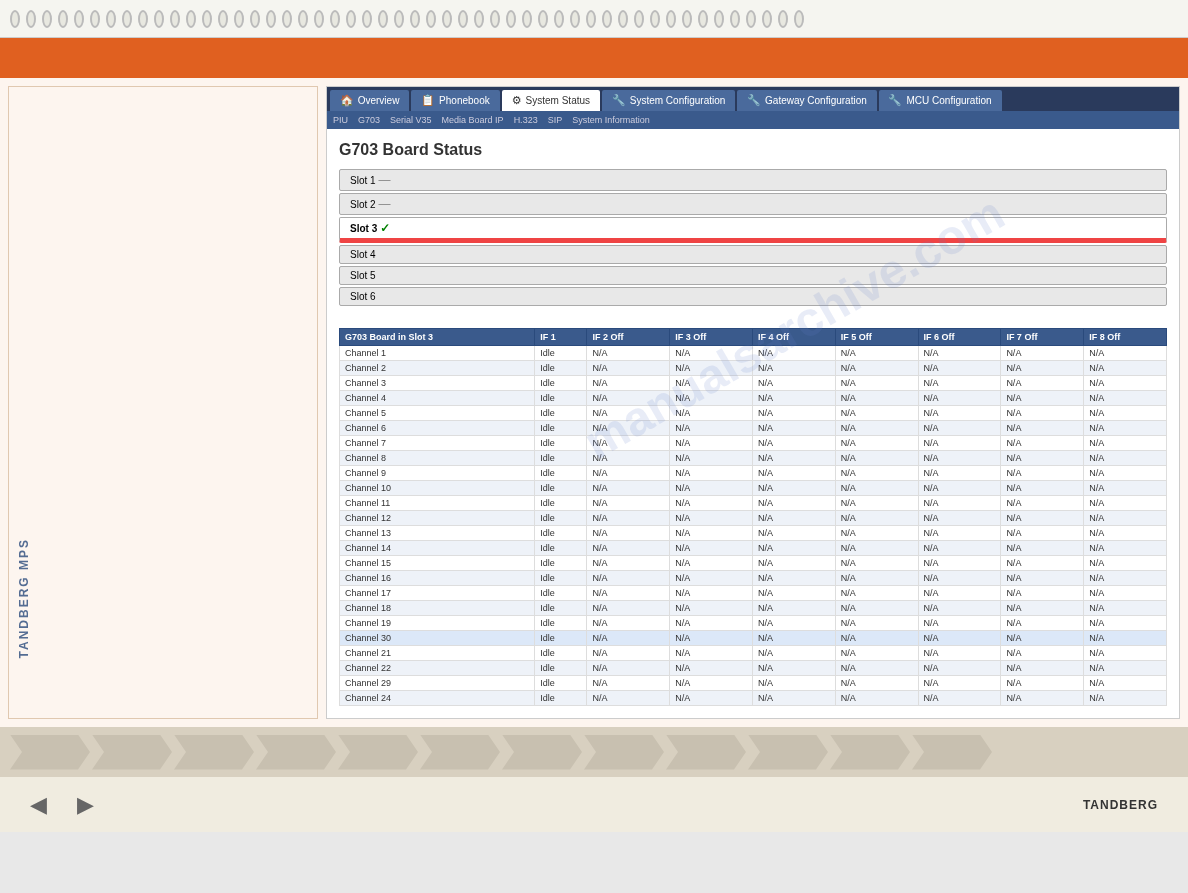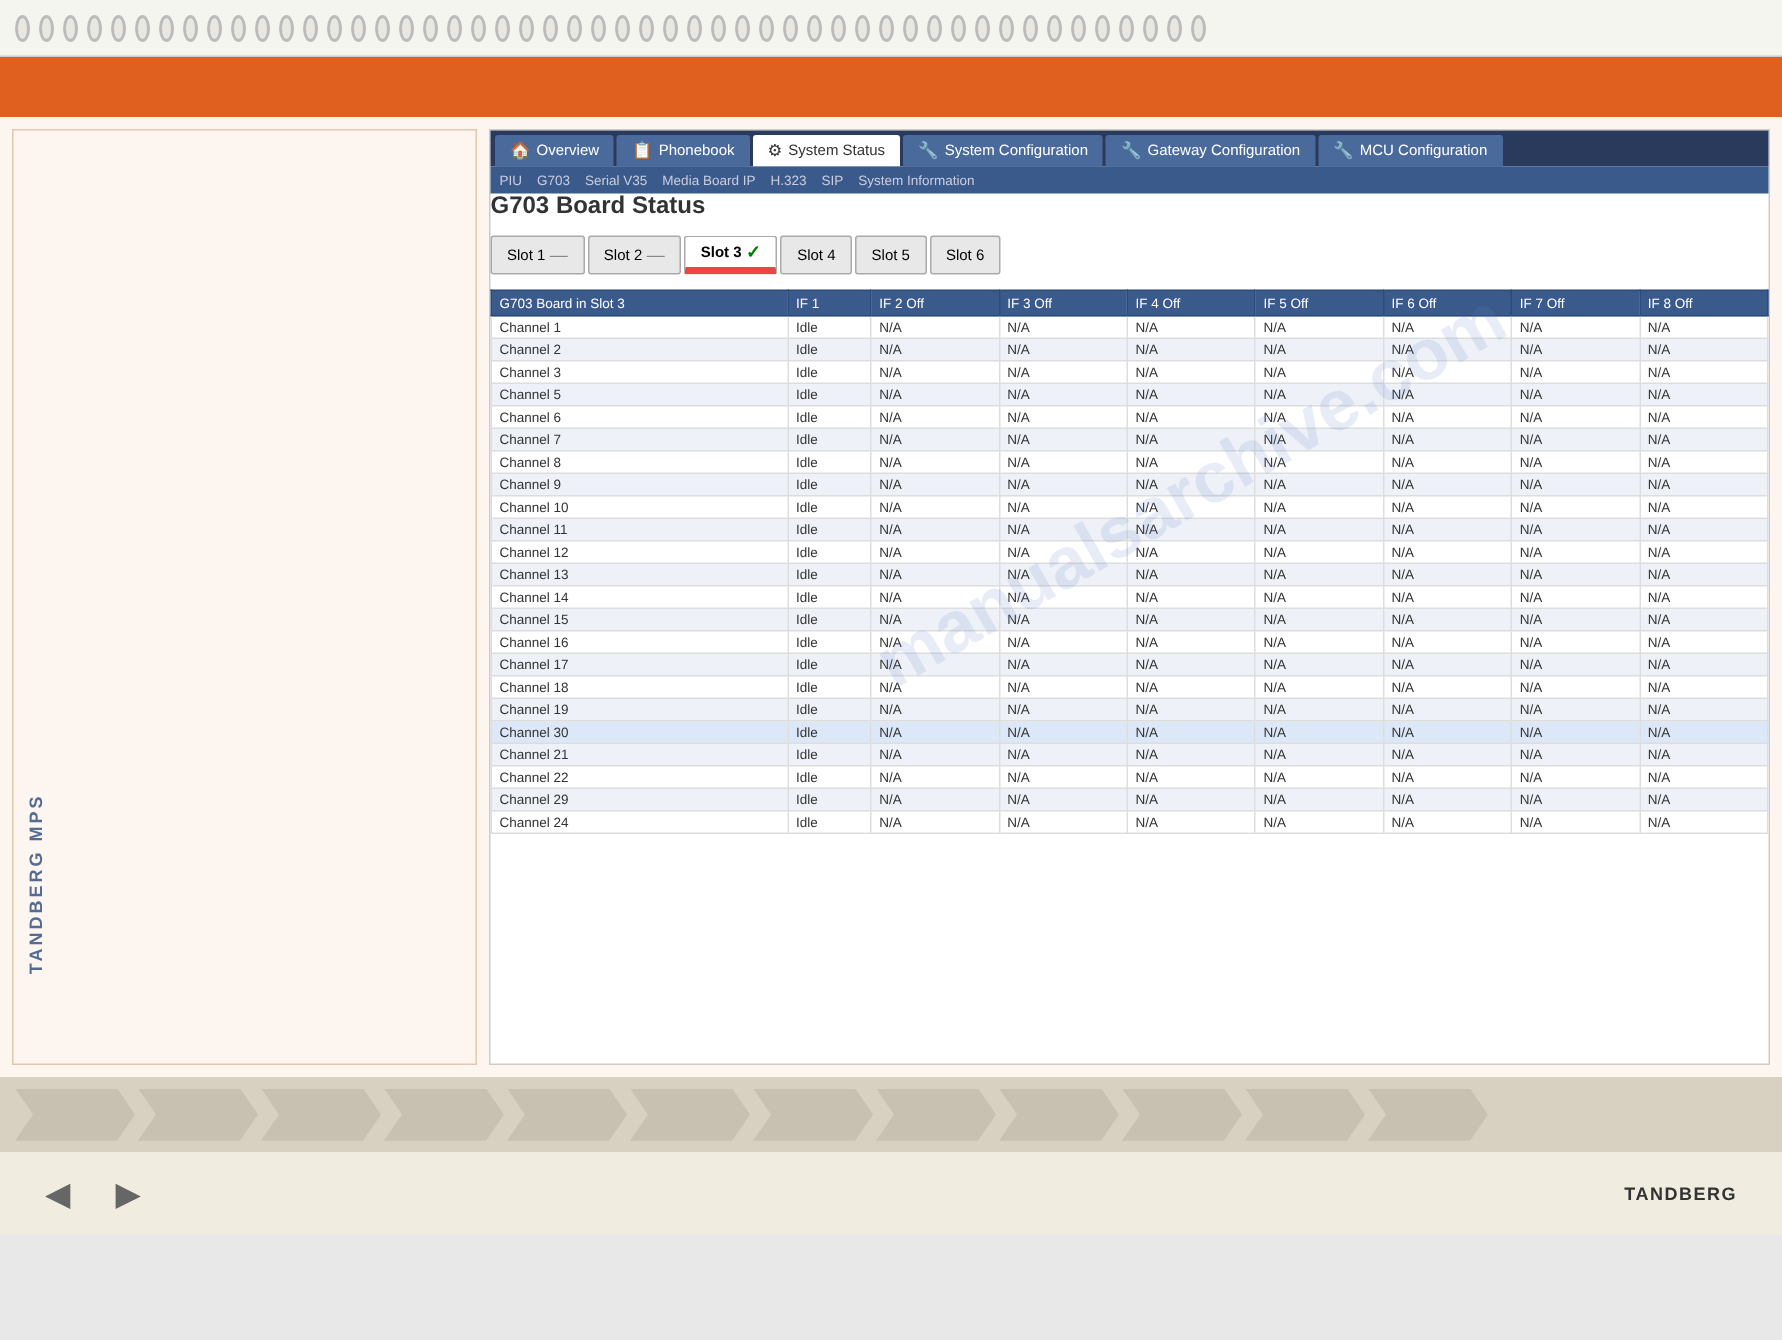--- a/index.html
+++ b/index.html
@@ -103,36 +103,37 @@
     }
     .sub-nav-item {
       color: #ccd;
       font-size: 9px;
       cursor: pointer;
       padding: 2px 0;
     }
 
     
     .page-content {
+      padding: 12px;
       flex: 1;
     }
 
     .page-title {
       font-size: 16px;
       font-weight: bold;
       color: #333;
       margin-bottom: 10px;
     }
 
     
     .slot-tabs {
       display: flex;
-      flex-direction: row;
+      flex-direction: column;
       gap: 2px;
-      margin-bottom: 10px;
+      margin-bottom: 22px;
     }
     .slot-tab {
       padding: 3px 10px;
       font-size: 10px;
       border: 1px solid #aaa;
       background: #e8e8e8;
       cursor: pointer;
       border-radius: 2px;
       display: flex;
       align-items: center;
@@ -156,21 +157,21 @@
     .board-table {
       width: 100%;
       border-collapse: collapse;
       font-size: 9px;
     }
     .board-table th {
       background: #3a5a8c;
       color: #fff;
       padding: 3px 5px;
       text-align: left;
-      font-weight: normal;
+      font-weight: bold;
       border: 1px solid #2a4a7c;
     }
     .board-table td {
       padding: 2px 5px;
       border: 1px solid #ddd;
       color: #333;
     }
     .board-table tr:nth-child(even) td {
       background: #eef2f8;
     }
@@ -415,20 +416,31 @@
               <td>Idle</td>
               <td>N/A</td>
               <td>N/A</td>
               <td>N/A</td>
               <td>N/A</td>
               <td>N/A</td>
               <td>N/A</td>
               <td>N/A</td>
             </tr>
             <tr>
+              <td>Channel 4</td>
+              <td>Idle</td>
+              <td>N/A</td>
+              <td>N/A</td>
+              <td>N/A</td>
+              <td>N/A</td>
+              <td>N/A</td>
+              <td>N/A</td>
+              <td>N/A</td>
+            </tr>
+            <tr>
               <td>Channel 5</td>
               <td>Idle</td>
               <td>N/A</td>
               <td>N/A</td>
               <td>N/A</td>
               <td>N/A</td>
               <td>N/A</td>
               <td>N/A</td>
               <td>N/A</td>
             </tr>

